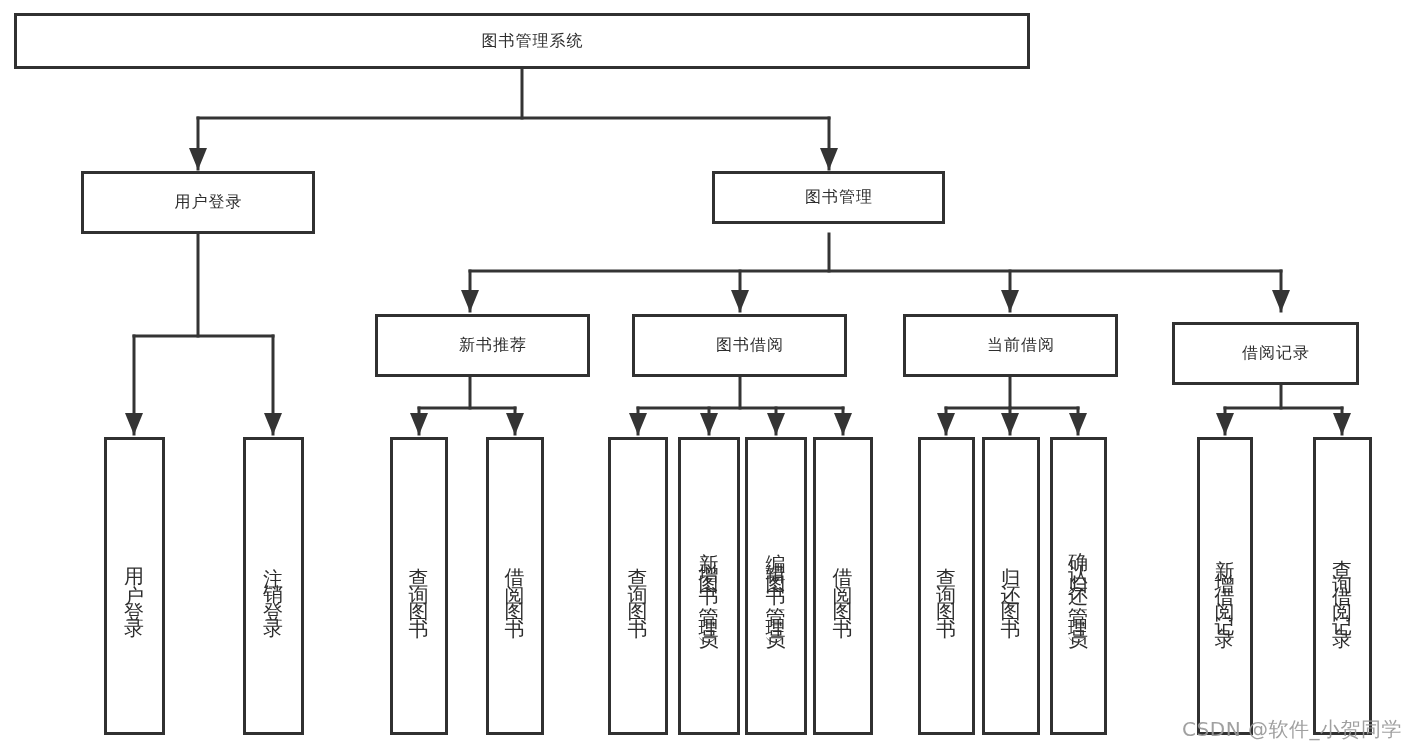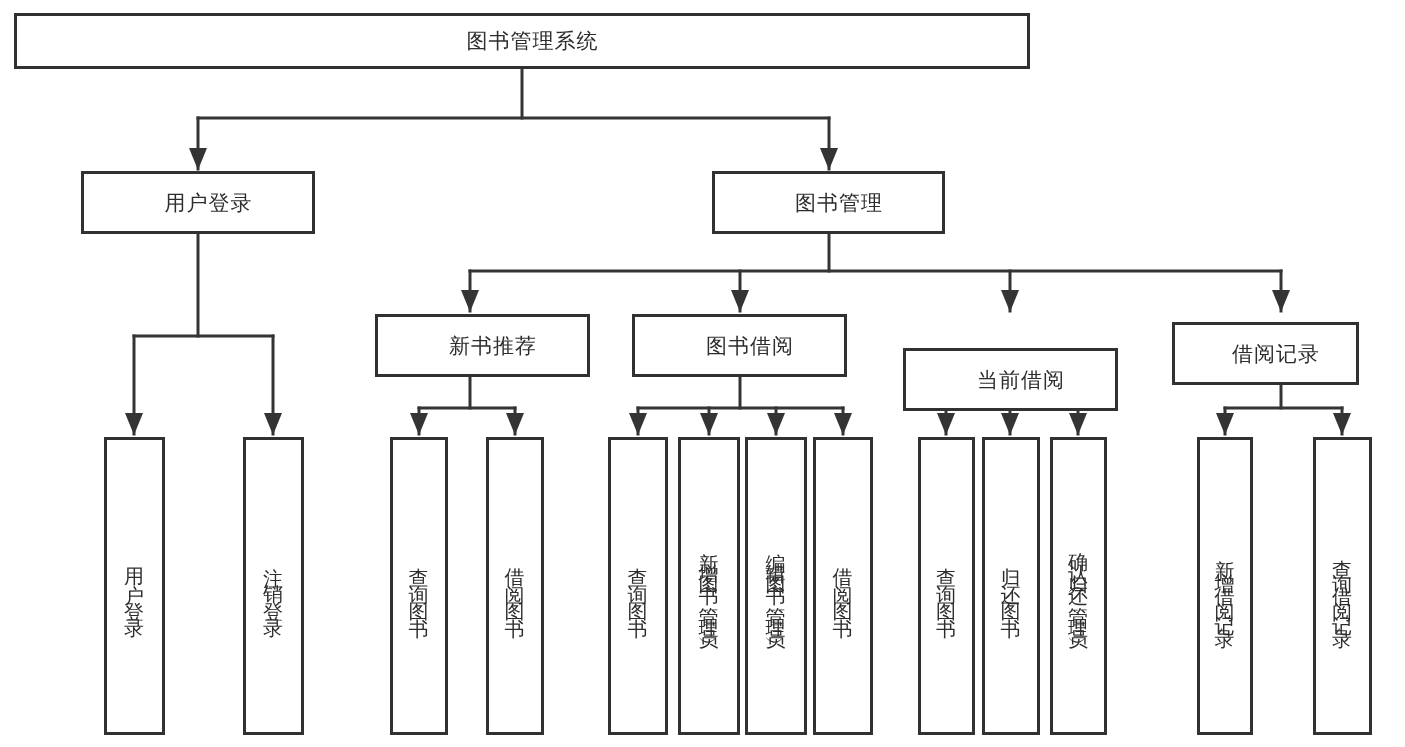--- a/index.html
+++ b/index.html
@@ -7,21 +7,21 @@
     position:relative; width:1405px; height:747px; background:#ffffff;
     font-family:"DejaVu Sans","Liberation Sans",sans-serif; overflow:hidden;
   }
   .connectors { position:absolute; left:0; top:0; width:1405px; height:747px; }
   .ln { stroke:#343434; stroke-width:3; fill:none; stroke-linecap:square; }
   .node {
     position:absolute; box-sizing:border-box; background:#ffffff;
     border:3px solid #313131; color:#2d2d2d;
     display:flex; align-items:center; justify-content:center;
   }
-  .h-node { font-size:21px; letter-spacing:1px; white-space:nowrap;padding-left:21px; }
+  .h-node { font-size:16px; letter-spacing:1px; white-space:nowrap;padding-left:21px; }
   .leaf { border-width:3px; }
   .v-label {
     writing-mode:vertical-rl; text-orientation:mixed;
     font-size:20px; line-height:1.1; color:#2d2d2d; white-space:nowrap;
   }
   .sp4 { letter-spacing:17px; }  
   .sp6 { letter-spacing:14px; }  
   .sp9 { letter-spacing:11px; }  
   .watermark {
     position:absolute; top:716px; right:3px; z-index:5;
@@ -82,31 +82,31 @@
     <path class="ln" d="M1342 408 L1342 434" marker-end="url(#arrow)"></path>
   </svg>
 
   <div class="node h-node" style="left:14px; top:13px; width:1016px; height:56px;">
     <span>图书管理系统</span>
   </div>
 
   <div class="node h-node" style="left:81px; top:171px; width:234px; height:63px;">
     <span>用户登录</span>
   </div>
-  <div class="node h-node" style="left:712px; top:171px; width:233px; height:63px;text-align:right;">
+  <div class="node h-node" style="left:712px; top:171px; width:233px; height:53px;text-align:right;">
     <span>图书管理</span>
   </div>
 
   <div class="node h-node" style="left:375px; top:314px; width:215px; height:63px;">
     <span>新书推荐</span>
   </div>
   <div class="node h-node" style="left:632px; top:314px; width:215px; height:63px;align-items:center;">
     <span>图书借阅</span>
   </div>
-  <div class="node h-node" style="left:903px; top:314px; width:215px; height:63px;margin-top:34px;">
+  <div class="node h-node" style="left:903px; top:314px; width:215px; height:63px;">
     <span>当前借阅</span>
   </div>
   <div class="node h-node" style="left:1172px; top:322px; width:187px; height:63px;">
     <span>借阅记录</span>
   </div>
 
   <div class="node leaf" style="left:104px; top:437px; width:61px; height:298px;">
     <span class="v-label sp4">用户登录</span>
   </div>
   <div class="node leaf" style="left:243px; top:437px; width:61px; height:298px;">
@@ -143,14 +143,15 @@
     <span class="v-label sp9">确认归还（管理员）</span>
   </div>
 
   <div class="node leaf" style="left:1197px; top:437px; width:56px; height:298px;">
     <span class="v-label sp6">新增借阅记录</span>
   </div>
   <div class="node leaf" style="left:1313px; top:437px; width:59px; height:298px;">
     <span class="v-label sp6">查询借阅记录</span>
   </div>
 
+  <div class="watermark">CSDN @软件_小贺同学</div>
 
 </div>
 
 </body></html>

